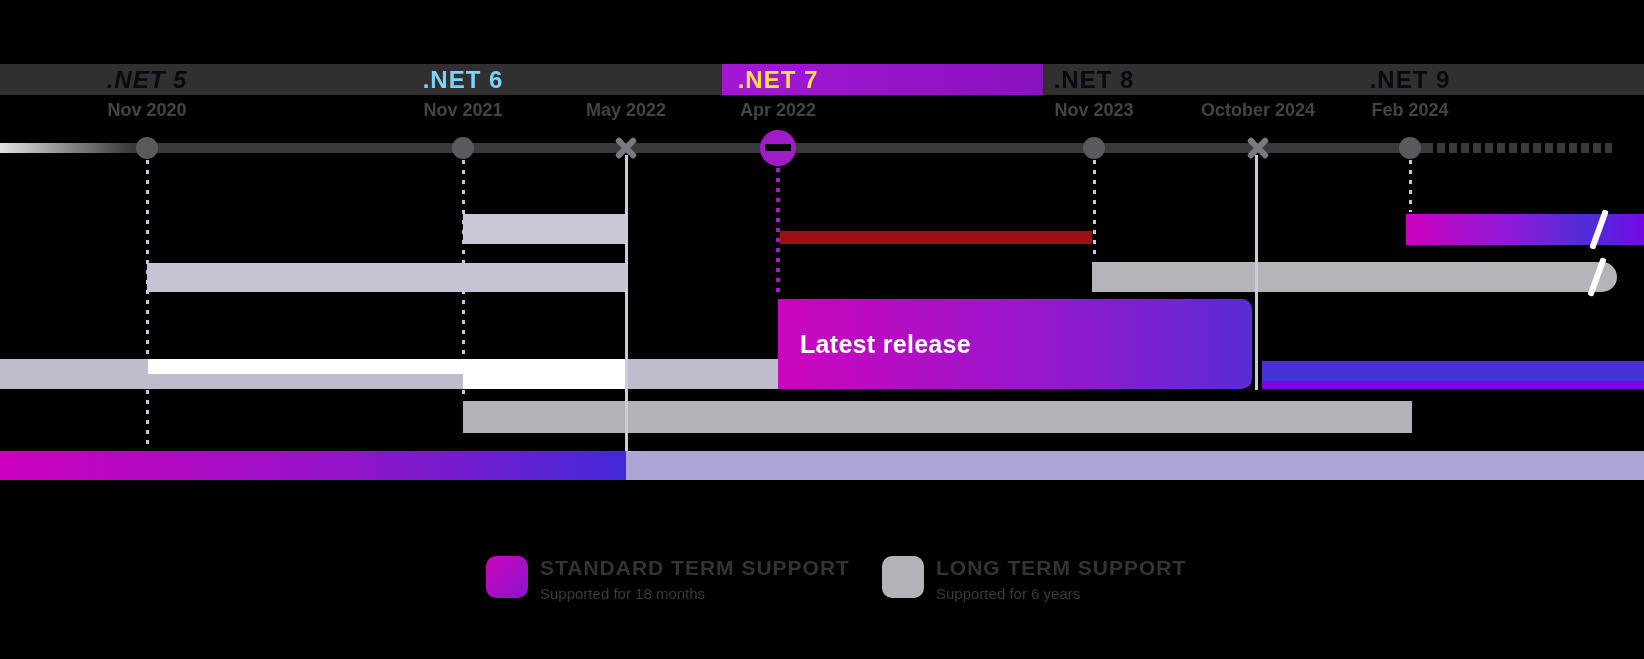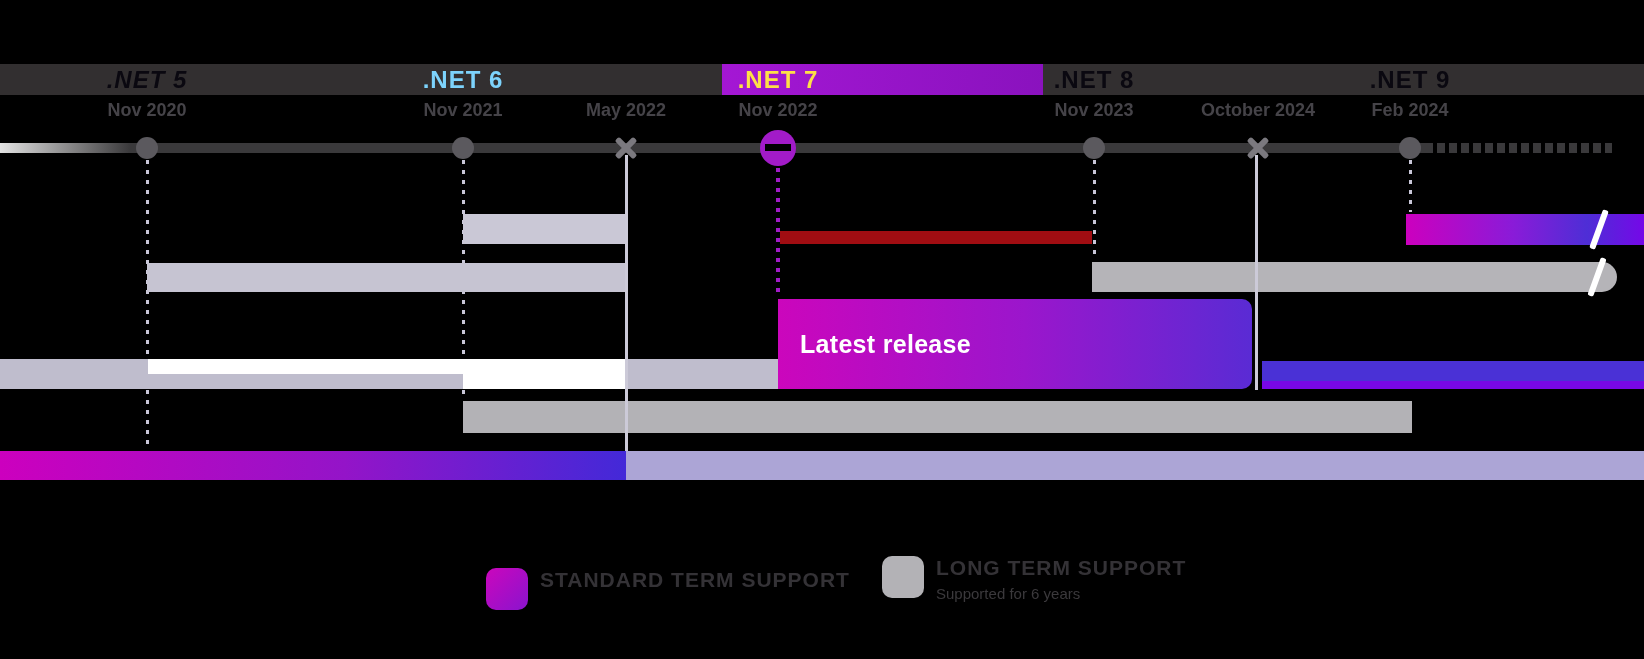--- a/index.html
+++ b/index.html
@@ -63,39 +63,40 @@
       <div class="tl-dash" style="left: 1425px; top: 143px; width: 187px; height: 10px; z-index: 9; background: repeating-linear-gradient(90deg, transparent 0px, transparent 8px, rgb(0, 0, 0) 8px, rgb(0, 0, 0) 12px);"></div>
       <div class="date-label" style="left: 77px; top: 100px; z-index: 3;">Nov 2020</div>
       <div class="marker-dot" style="left: 136px; top: 137px; width: 22px; height: 22px; border-radius: 50%; background: rgb(91, 89, 94); z-index: 10;"></div>
       <div class="date-label" style="left: 393px; top: 100px; z-index: 3;">Nov 2021</div>
       <div class="marker-dot" style="left: 452px; top: 137px; width: 22px; height: 22px; border-radius: 50%; background: rgb(91, 89, 94); z-index: 10;"></div>
       <div class="date-label" style="left: 556px; top: 100px; z-index: 3;">May 2022</div>
       <div class="marker-x" style="left: 613px; top: 135px; width: 26px; height: 26px; z-index: 10;">
         <i style="transform: rotate(45deg);"></i>
         <i style="transform: rotate(-45deg);"></i>
       </div>
-      <div class="date-label" style="left: 708px; top: 100px; z-index: 3;">Nov 2022</div>
+      <div class="date-label" style="left: 708px; top: 100px; z-index: 3;">Apr 2022</div>
       <div class="marker-release" style="left: 760px; top: 130px; width: 36px; height: 36px; border-radius: 50%; background: rgb(162, 27, 200); z-index: 10;"></div>
       <div class="rel-slot" style="left: 765px; top: 144px; width: 26px; height: 7px; background: rgb(0, 0, 0); z-index: 11;"></div>
       <div class="date-label" style="left: 1024px; top: 100px; z-index: 3;">Nov 2023</div>
       <div class="marker-dot" style="left: 1083px; top: 137px; width: 22px; height: 22px; border-radius: 50%; background: rgb(91, 89, 94); z-index: 10;"></div>
       <div class="date-label" style="left: 1188px; top: 100px; z-index: 3;">October 2024</div>
       <div class="marker-x" style="left: 1245px; top: 135px; width: 26px; height: 26px; z-index: 10;">
         <i style="transform: rotate(45deg);"></i>
         <i style="transform: rotate(-45deg);"></i>
       </div>
       <div class="date-label" style="left: 1340px; top: 100px; z-index: 3;">Feb 2024</div>
       <div class="marker-dot" style="left: 1399px; top: 137px; width: 22px; height: 22px; border-radius: 50%; background: rgb(91, 89, 94); z-index: 10;"></div>
     </div>
 
   <div class="legend">
-    <div class="legend-item" style="left:486px;margin-top:12px;">
+    <div class="legend-item" style="left:486px;">
       <div class="swatch" style="background:linear-gradient(135deg,#CB06BC,#8A14CE)"></div>
       <div>
         <div class="legend-title">STANDARD TERM SUPPORT</div>
+        <div class="legend-sub">Supported for 18 months</div>
       </div>
     </div>
     <div class="legend-item" style="left:882px;">
       <div class="swatch" style="background:#B3B2B6"></div>
       <div>
         <div class="legend-title">LONG TERM SUPPORT</div>
         <div class="legend-sub">Supported for 6 years</div>
       </div>
     </div>
   </div>

